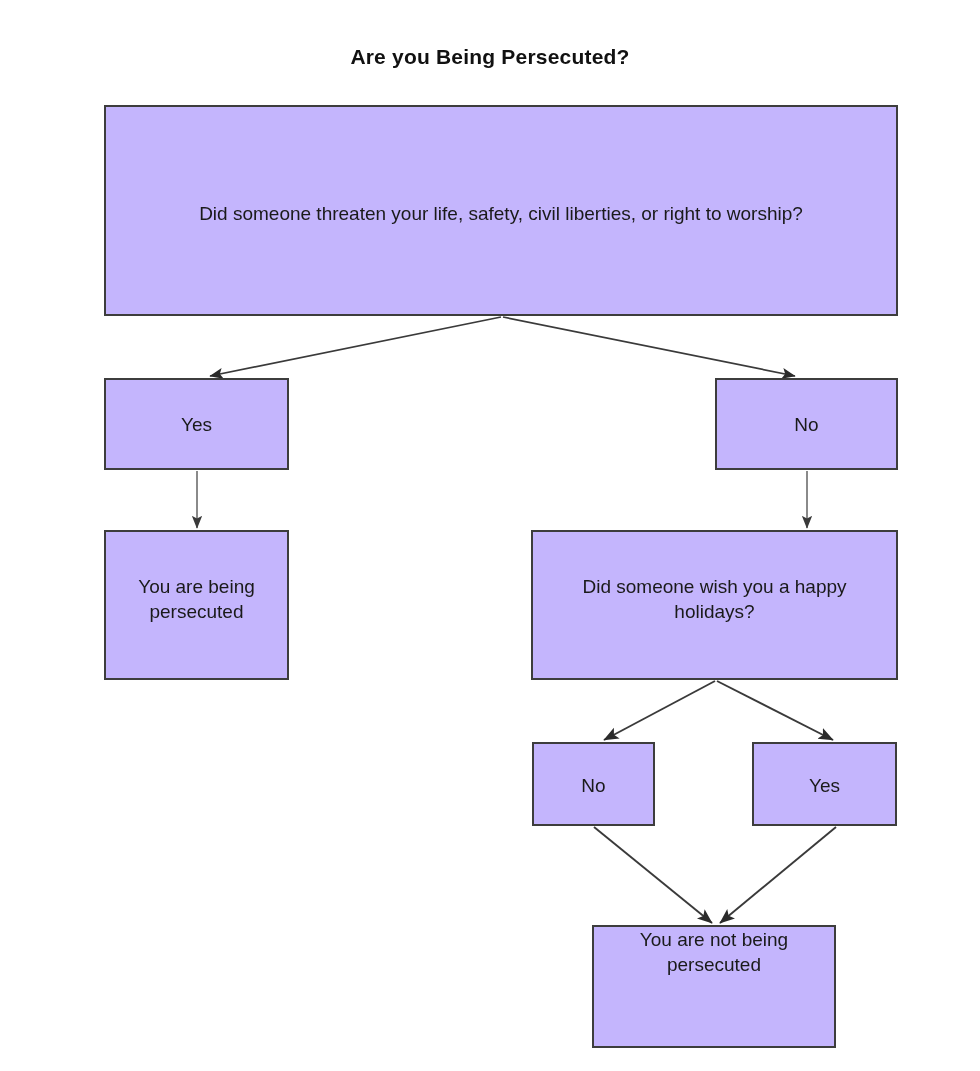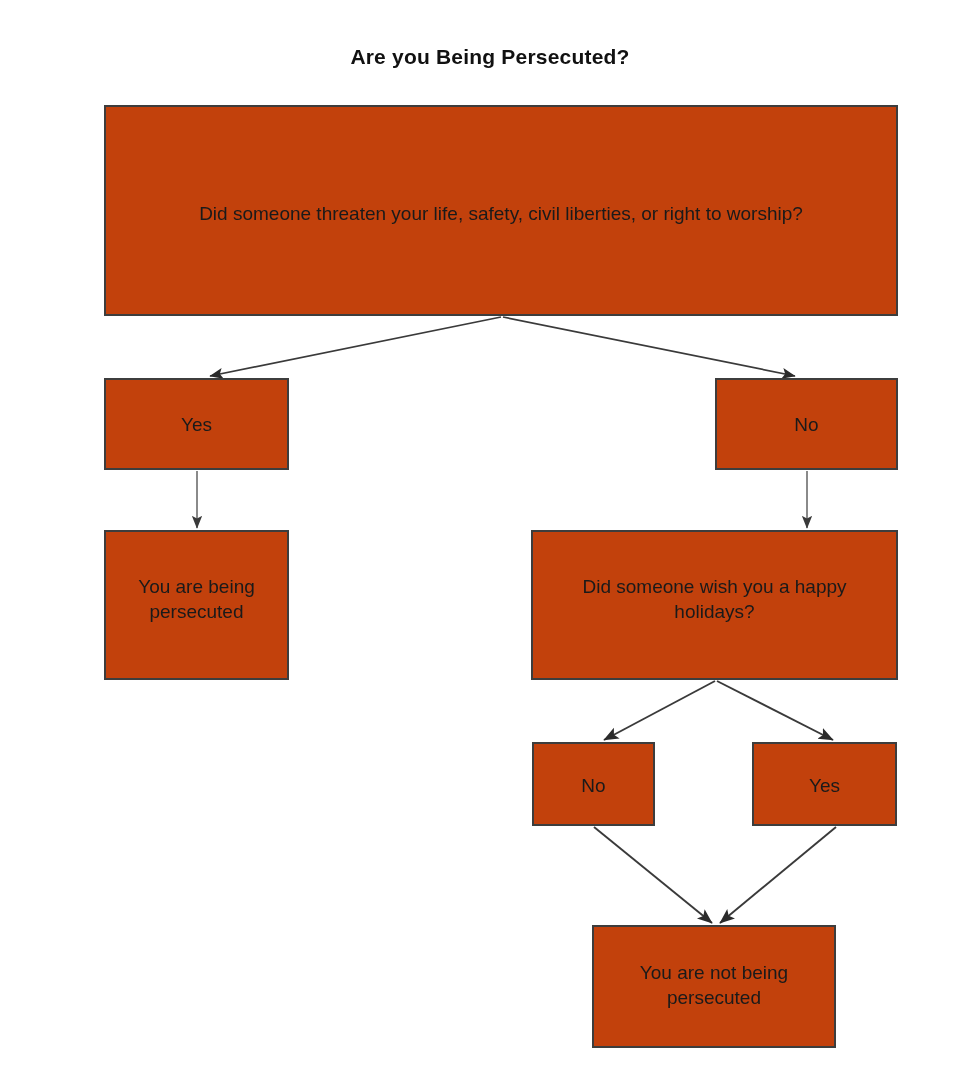--- a/index.html
+++ b/index.html
@@ -33,21 +33,21 @@
     text-align: center;
     font-size: 21px;
     font-weight: bold;
     letter-spacing: 0.2px;
     color: #111111;
   }
 
   .node {
     position: absolute;
     box-sizing: border-box;
-    background: #c2410c;
+    background: #c4b5fd;
     border: 2px solid #3d3d3d;
     display: flex;
     justify-content: center;
     text-align: center;
     line-height: 1.32;
     color: #1a1a1a;
   }
 
   .node .node-label {
     display: block;
@@ -113,21 +113,21 @@
     font-size: 19px;
   }
   #node-yes2 .node-label { padding-top: 29px; }
 
   #node-not-persecuted {
     left: 592px;  top: 925px;
     width: 244px; height: 123px;
     align-items: flex-start;
     font-size: 19px;
   }
-  #node-not-persecuted .node-label { padding-top: 33px; }
+  #node-not-persecuted .node-label { }
 
   
   #edge-layer {
     position: absolute;
     left: 0; top: 0;
     width: 980px;
     height: 1071px;
     pointer-events: none;
   }
 </style>

